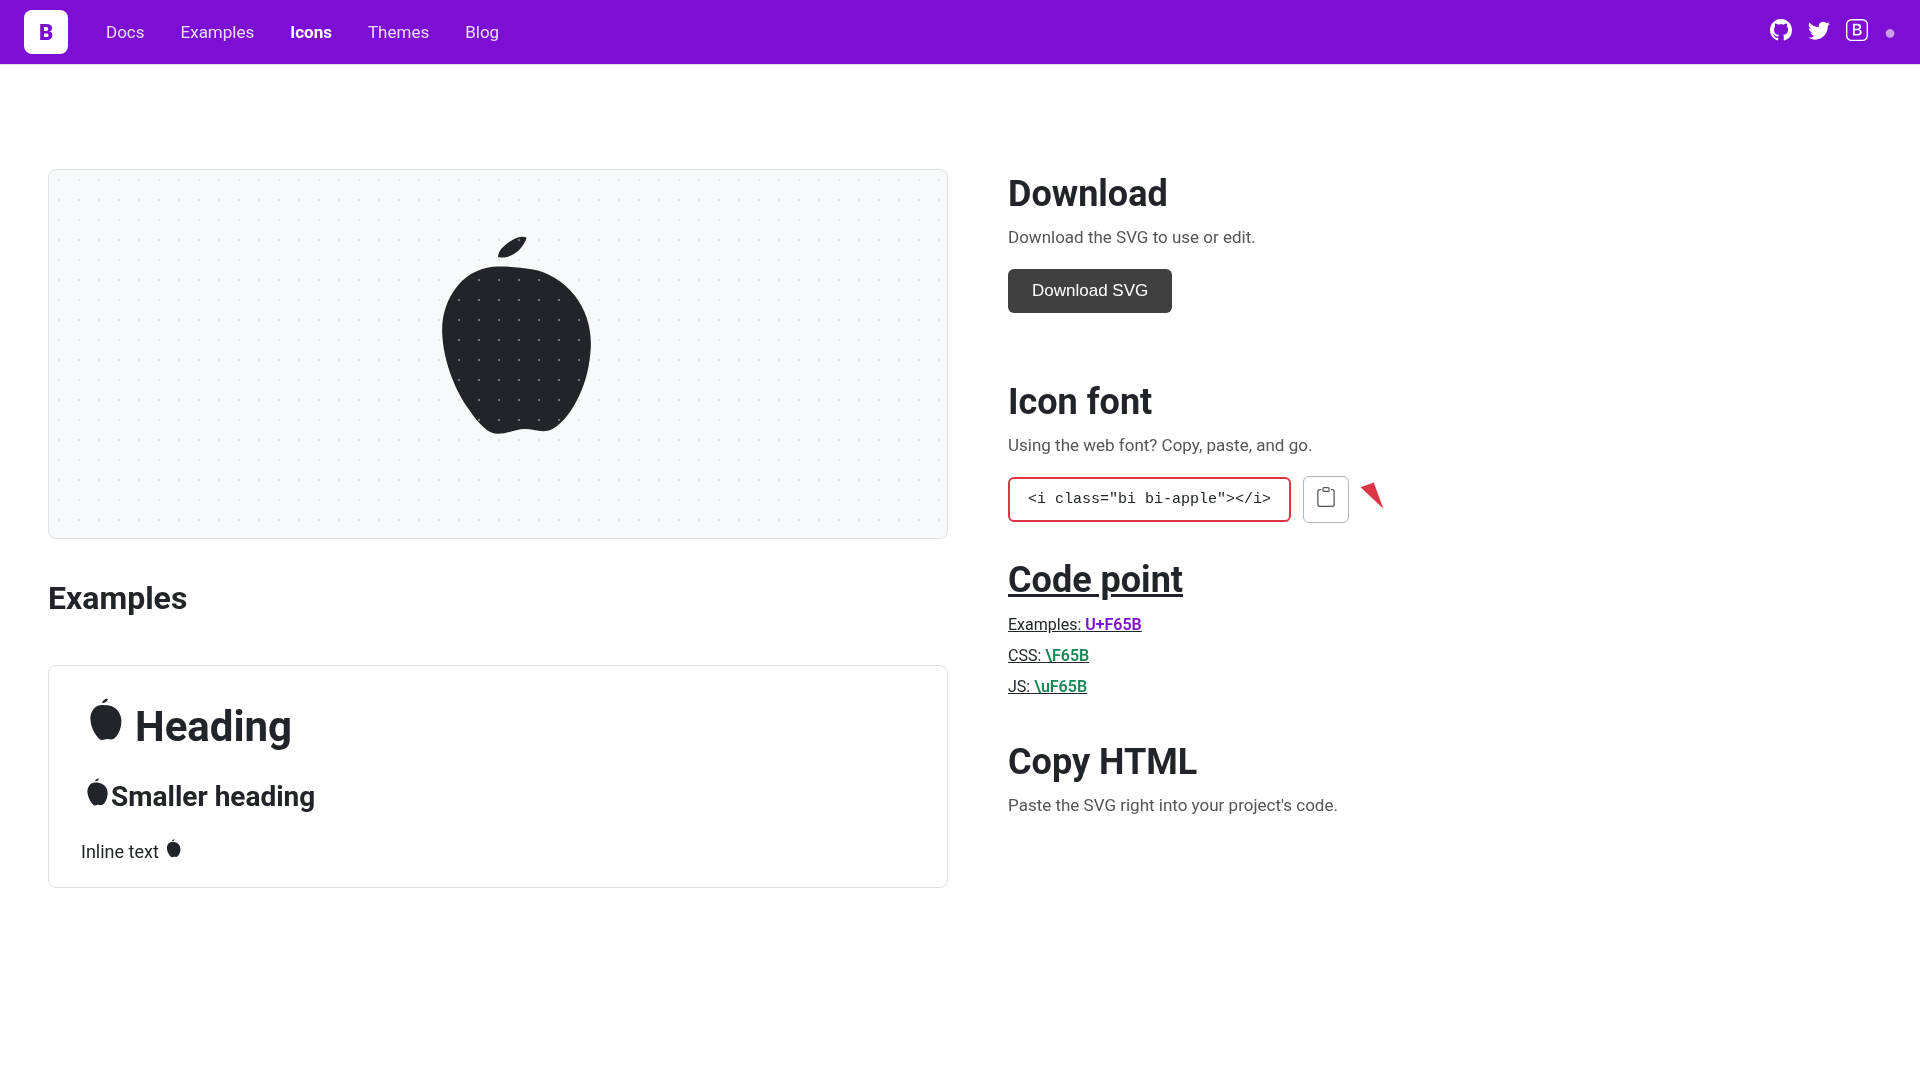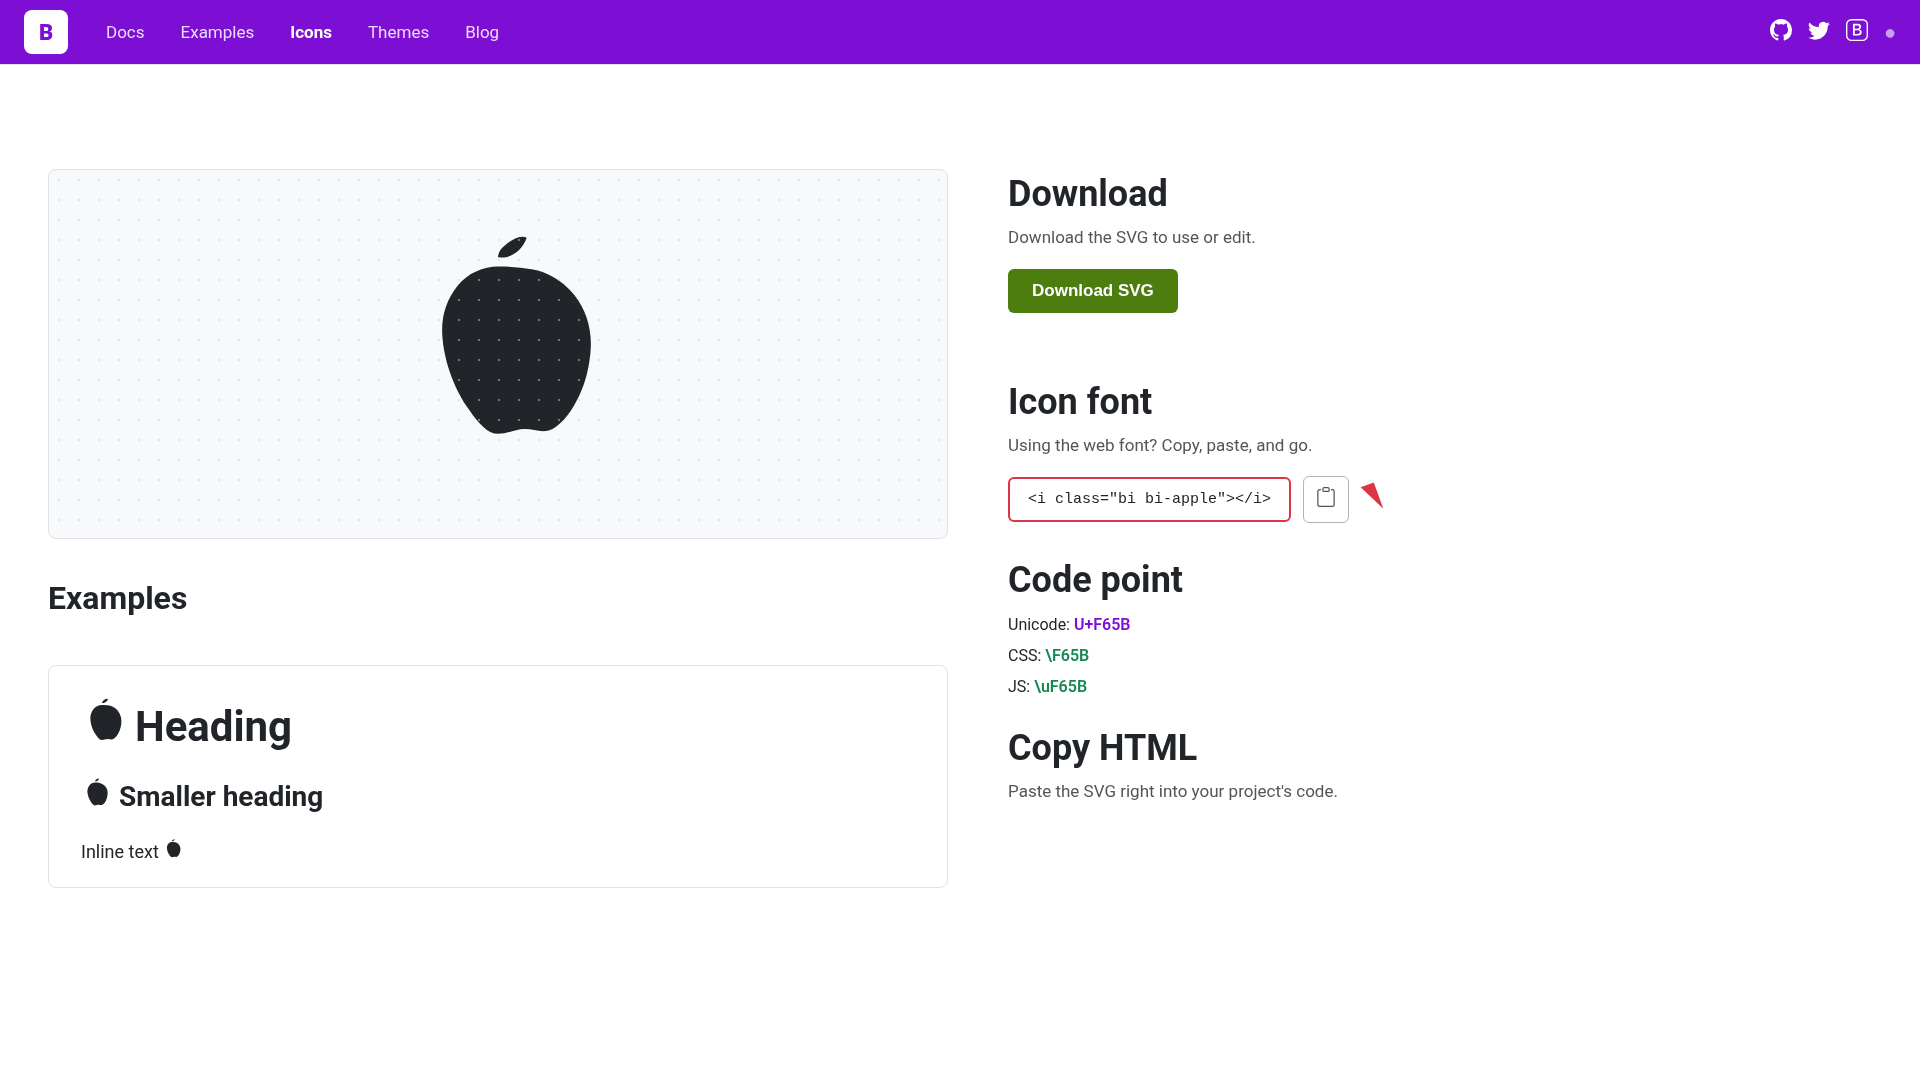--- a/index.html
+++ b/index.html
@@ -113,21 +113,21 @@
       align-items: center;
       gap: 12px;
       margin-bottom: 24px;
       font-size: 42px;
       font-weight: 700;
       color: #212529;
     }
     .example-smaller-heading {
       display: flex;
       align-items: center;
-      gap: 10px;
+      gap: 2px;
       margin-bottom: 24px;
       font-size: 28px;
       font-weight: 700;
       color: #212529;
     }
     .example-inline {
       display: flex;
       align-items: center;
       gap: 4px;
       font-size: 18px;
@@ -148,27 +148,27 @@
       color: #212529;
     }
     .section-desc {
       font-size: 17px;
       color: #555;
       margin-bottom: 18px;
       line-height: 1.5;
     }
 
     .download-btn {
-      background: #4d7c0f;
+      background: #404040;
       color: #fff;
       border: none;
       border-radius: 6px;
       padding: 12px 24px;
       font-size: 17px;
-      font-weight: 700;
+      font-weight: 400;
       cursor: pointer;
       margin-bottom: 36px;
     }
 
     .code-row {
       display: flex;
       align-items: center;
       gap: 12px;
       margin-bottom: 36px;
     }
@@ -336,25 +336,25 @@
               <path d="M9.5 1a.5.5 0 01.5.5v1a.5.5 0 01-.5.5h-3a.5.5 0 01-.5-.5v-1a.5.5 0 01.5-.5h3zm-3-1A1.5 1.5 0 005 1.5v1A1.5 1.5 0 006.5 4h3A1.5 1.5 0 0011 2.5v-1A1.5 1.5 0 009.5 0h-3z"></path>
             </svg>
         </button>
 
         <div style="position:relative; display:inline-block; margin-left:4px;">
           <div style="width:0;height:0;border-left:14px solid transparent;border-right:0px solid transparent;border-top:28px solid #dc3545;transform:rotate(-20deg);display:inline-block;"></div>
         </div>
       </div>
     </div>
 
-    <div style="margin-bottom:26px;">
+    <div style="margin-bottom:40px;text-decoration:underline;">
       <h2 class="section-title">Code point</h2>
       <div class="code-point-row">
         <div class="code-point-item">
-          <span class="code-point-label">Unicode:</span>
+          <span class="code-point-label">Examples:</span>
           <span class="code-point-value" style="color:#7c0fd3;">U+F65B</span>
         </div>
         <div class="code-point-item">
           <span class="code-point-label">CSS:</span>
           <span class="code-point-value" style="color:#198754;">\F65B</span>
         </div>
         <div class="code-point-item">
           <span class="code-point-label">JS:</span>
           <span class="code-point-value" style="color:#198754;">\uF65B</span>
         </div>

